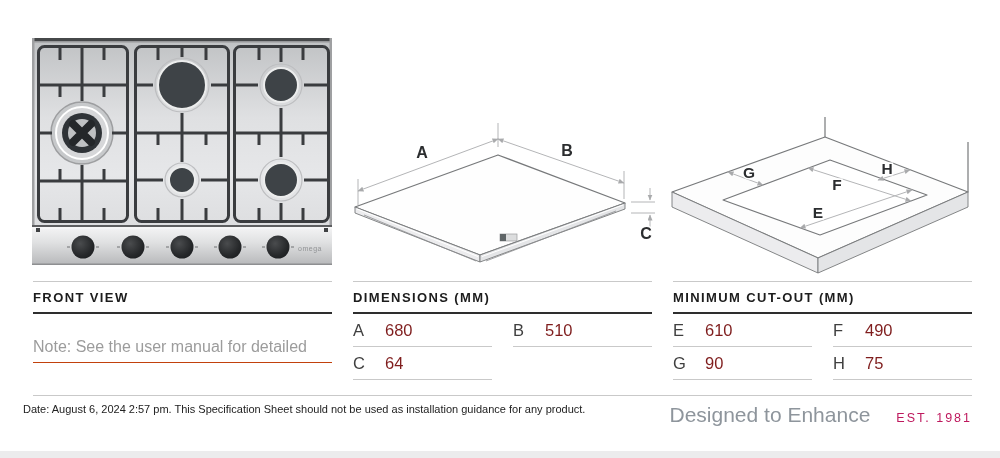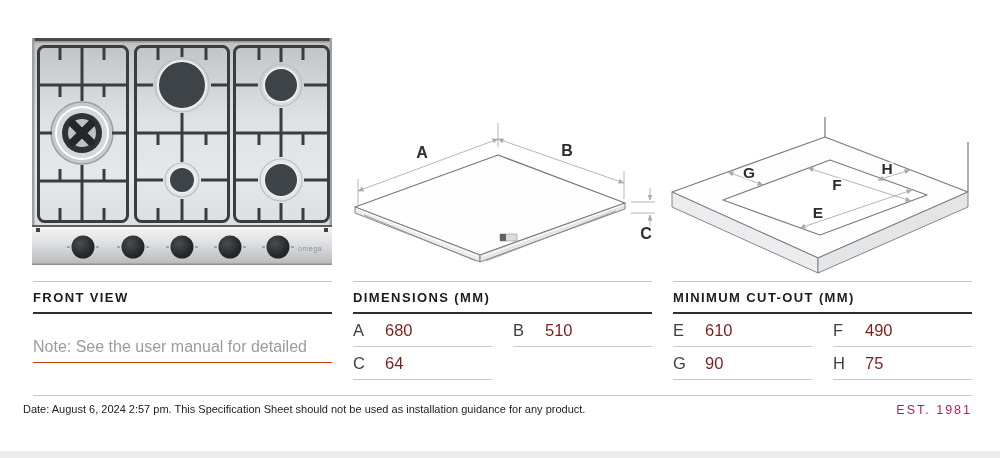--- a/index.html
+++ b/index.html
@@ -256,15 +256,16 @@
       <span class="val">75</span>
     </div>
   </div>
 </div>
 
 <div class="footer-rule"></div>
 <div class="footer-text">
   <div>Date: August 6, 2024 2:57 pm. This Specification Sheet should not be used as installation guidance for any product.</div>
 </div>
 <div class="brand-block">
+  <span class="tagline">Designed to Enhance</span>
   <span class="est">EST. 1981</span>
 </div>
 <div class="bottom-band"></div>
 
 </body></html>

